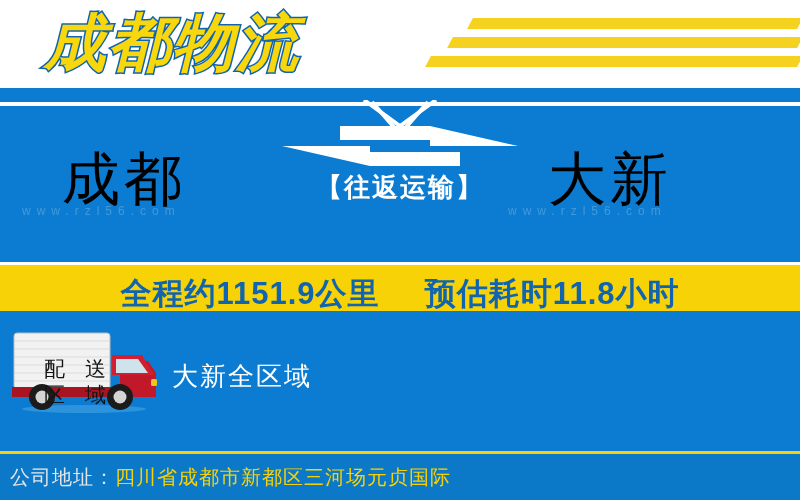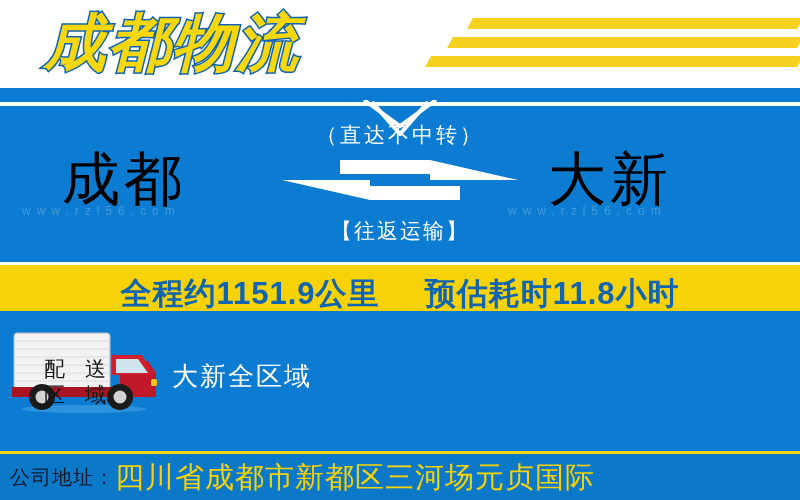--- a/index.html
+++ b/index.html
@@ -112,26 +112,27 @@
     letter-spacing: 3px;
     white-space: nowrap;
   }
   .arrows {
     margin: 6px auto 0;
     width: 240px;
     height: 44px;
   }
   .arrows svg { display: block; }
   .roundtrip-text {
-    font-size: 21px;
+    font-size: 26px;
     line-height: 30px;
     color: #ffffff;
     letter-spacing: 2px;
     white-space: nowrap;
-    margin-top: 14px;
+    margin-top: 4px;
+    font-weight: bold;
   }
 
   
   .yellow-banner {
     position: absolute;
     left: 0; top: 265px;
     width: 800px; height: 58px;
     background: #F6D207;
     display: flex;
     align-items: center;
@@ -196,27 +197,27 @@
     width: 800px; height: 49px;
     background: #0C78C8;
     border-top: 3px solid #F6D207;
     box-sizing: border-box;
     display: flex;
     align-items: center;
   }
   .addr-label {
     font-size: 20px;
     line-height: 46px;
-    color: #0f172a;
+    color: #e5e5e5;
     letter-spacing: 1px;
     padding-left: 10px;
     white-space: nowrap;
   }
   .addr-value {
-    font-size: 29px;
+    font-size: 20px;
     line-height: 46px;
     color: #F6D207;
     letter-spacing: 1px;
     white-space: nowrap;
   }
 
   
   .wm {
     position: absolute;
     font-size: 12px;
@@ -256,21 +257,20 @@
         <polyline points="14,0 50,26 86,0" fill="none" stroke="#ffffff" stroke-width="4"></polyline>
         <polyline points="22,2 50,34 78,2" fill="none" stroke="#ffffff" stroke-width="4"></polyline>
       </svg>
     </div>
 
     <div class="route-row">
 
       <div class="city city-origin">成都</div>
 
       <div class="mid-block">
-        <div class="direct-text">（直达不中转）</div>
 
         <div class="arrows">
           <svg width="240" height="44" viewBox="0 0 240 44">
             <polygon points="150,2 238,22 150,22 150,16 60,16 60,2" fill="#ffffff"></polygon>
             <polygon points="90,42 2,22 90,22 90,28 180,28 180,42" fill="#ffffff"></polygon>
           </svg>
         </div>
 
         <div class="roundtrip-text">【往返运输】</div>
       </div>

